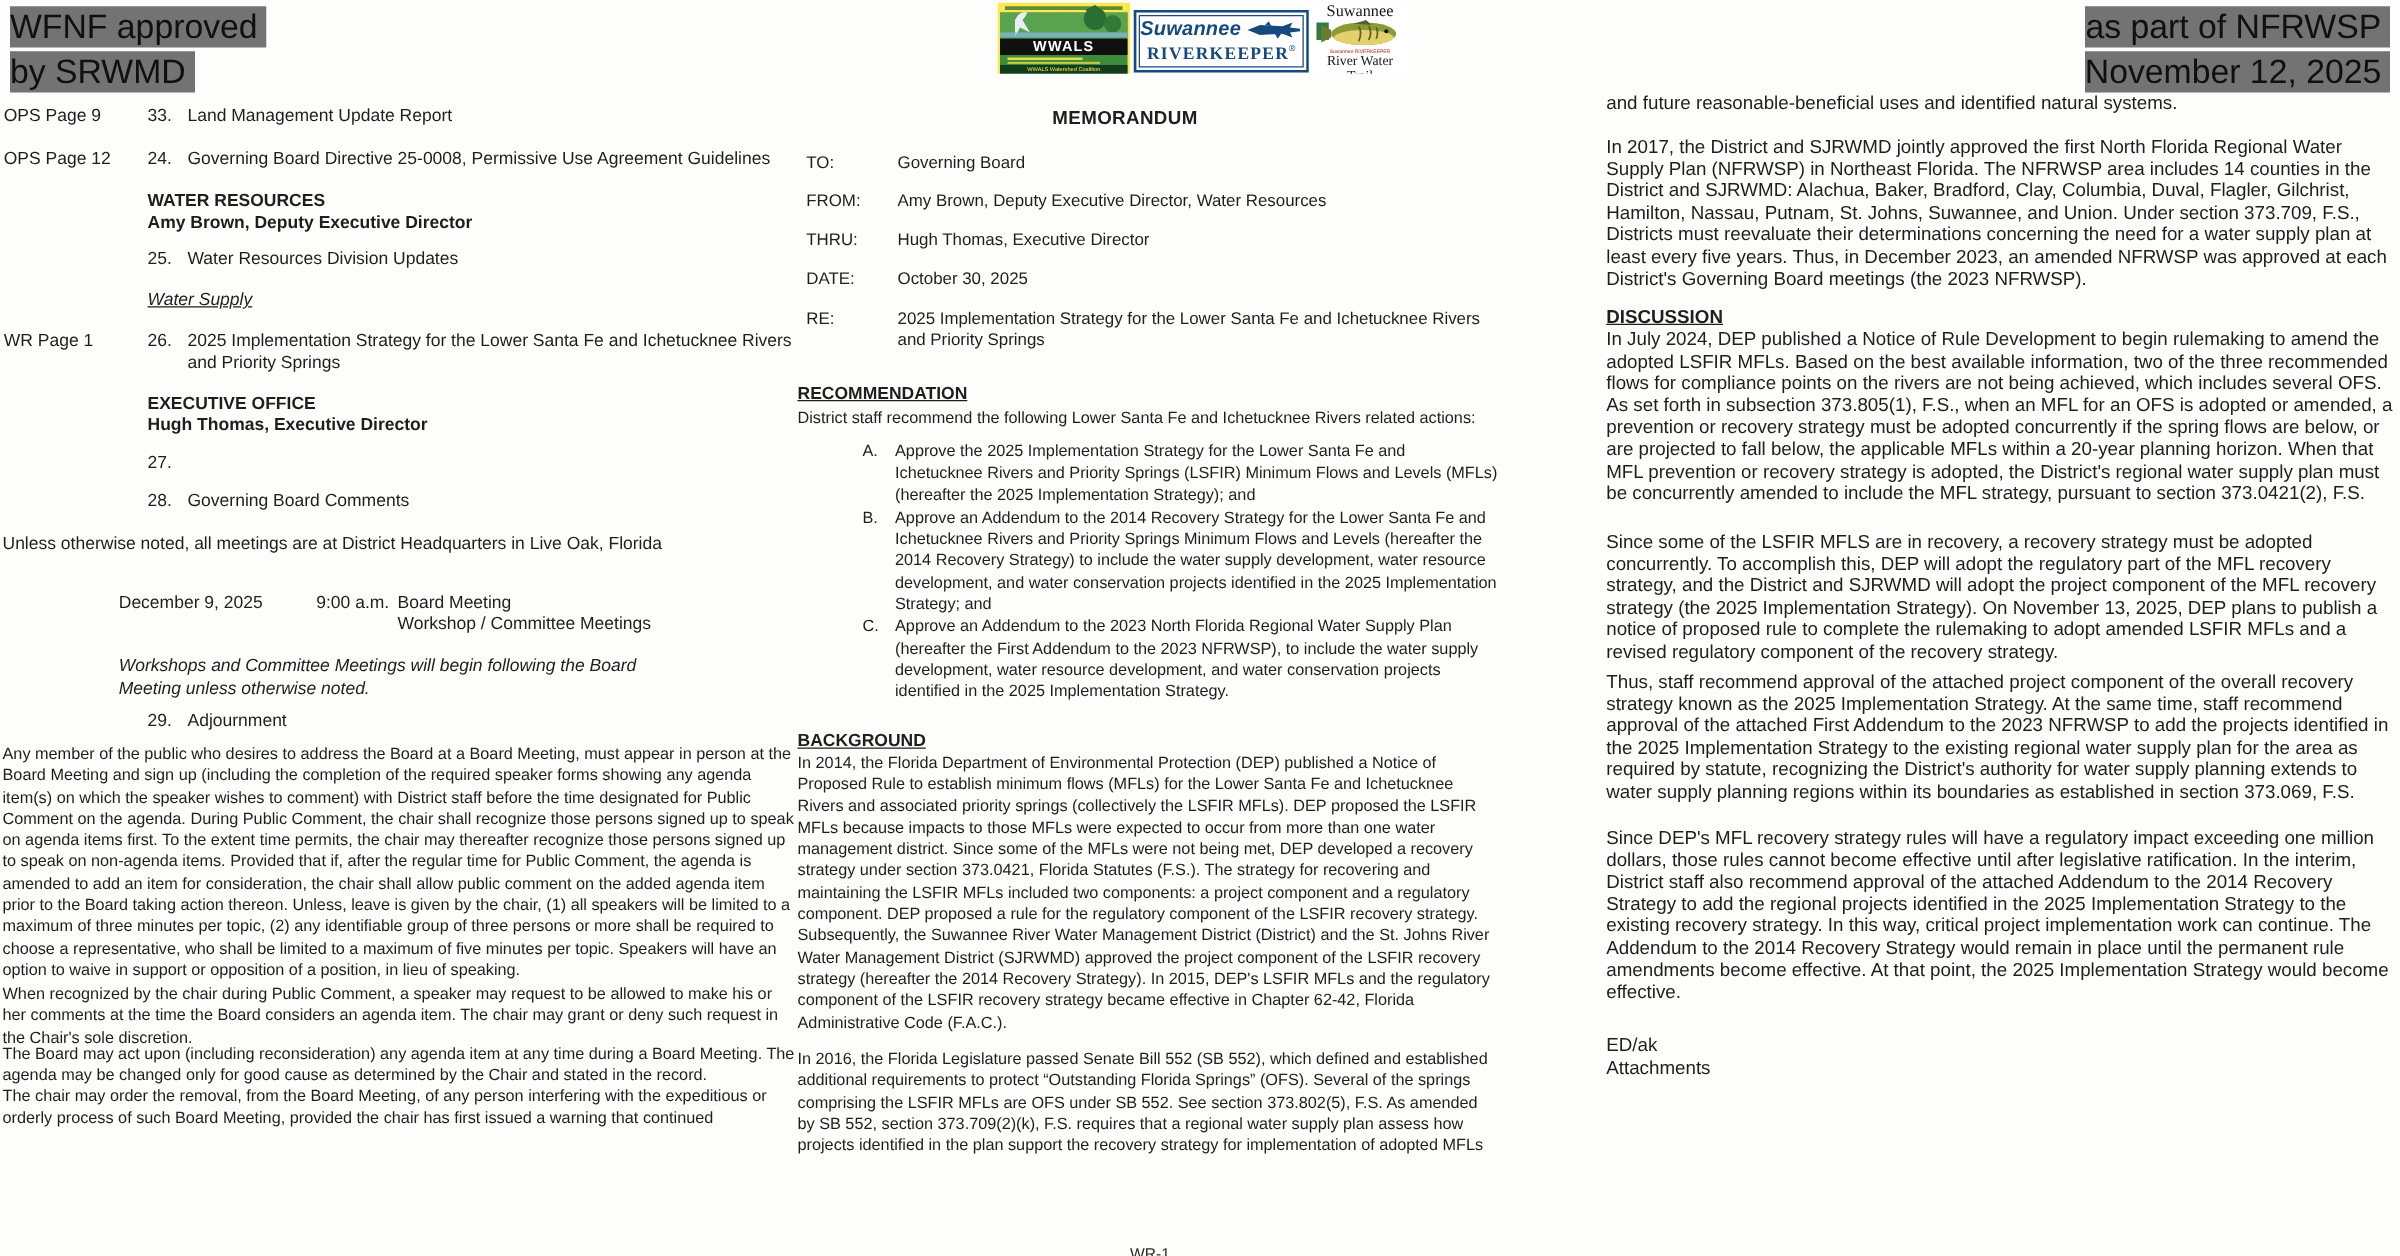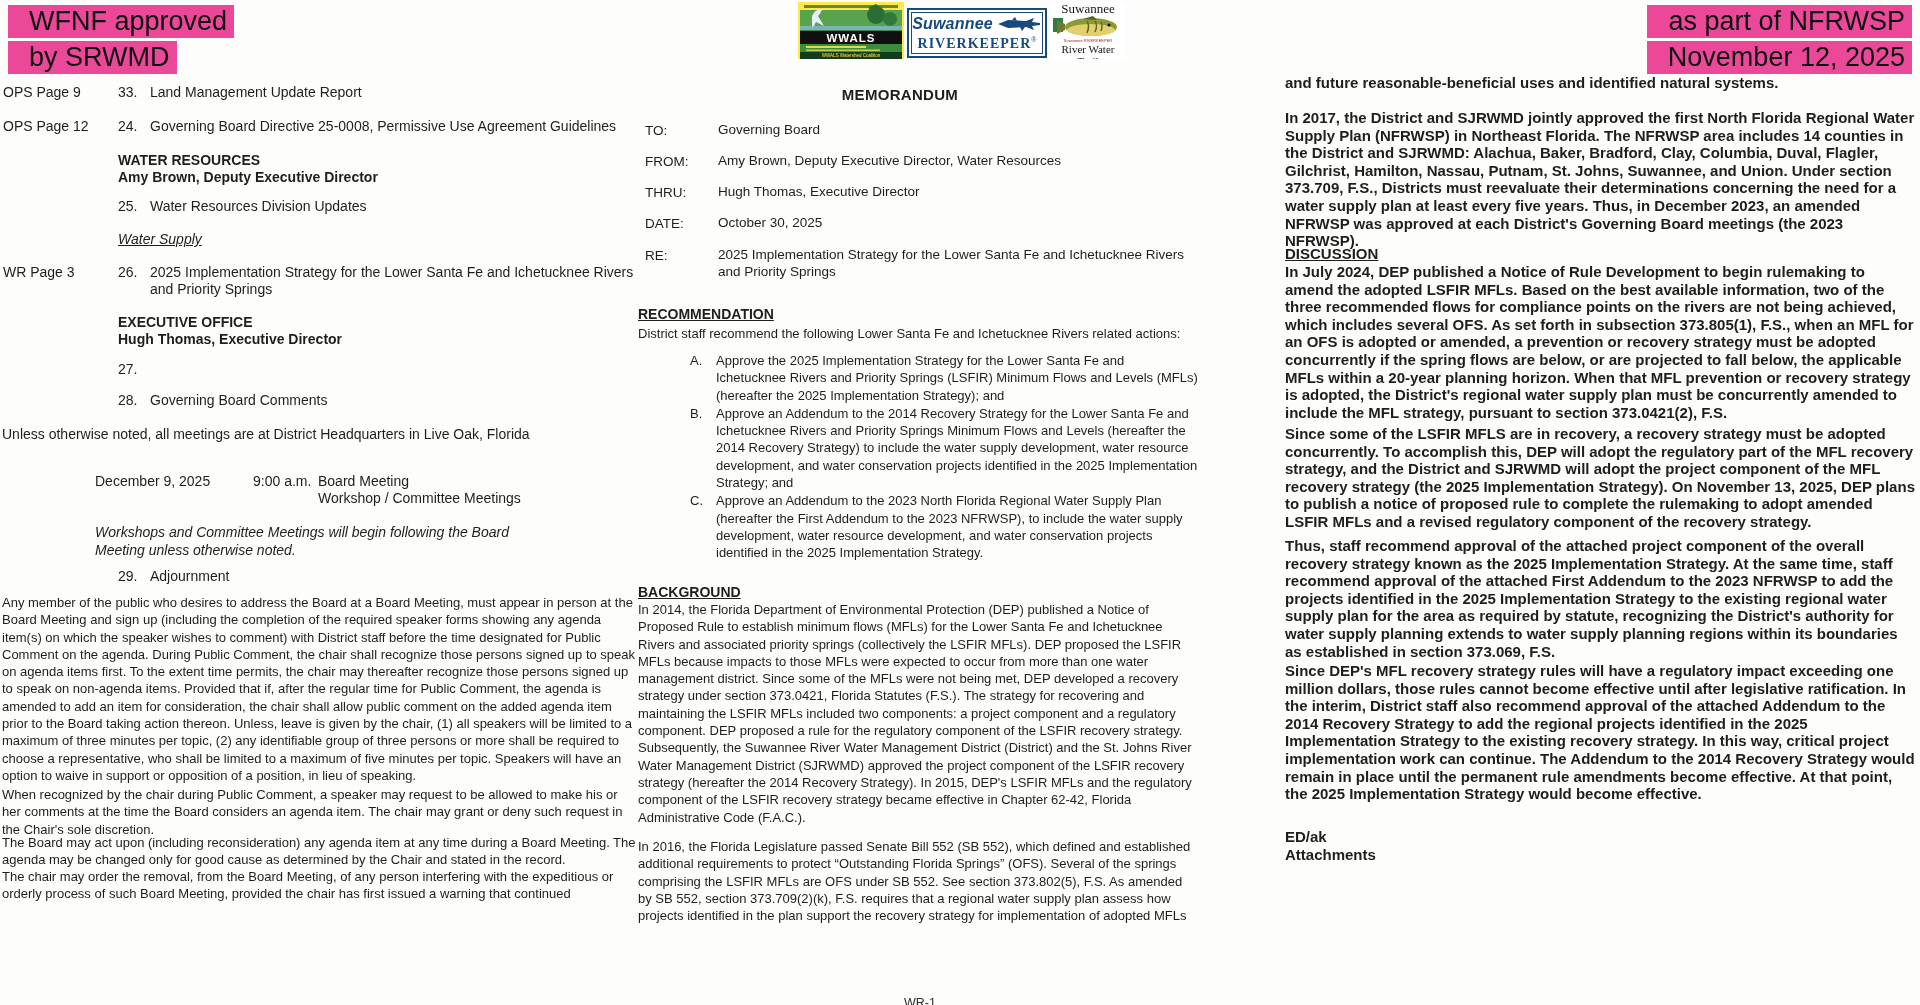--- a/index.html
+++ b/index.html
@@ -5,42 +5,42 @@
   html,body{margin:0;padding:0;}
   body{
     width:1920px;height:1005px;position:relative;overflow:hidden;
     background:#fdfdfb;color:#1e1e1e;
     font-family:"Liberation Sans", sans-serif;
     -webkit-font-smoothing:antialiased;
   }
   .abs{position:absolute;}
   .u{text-decoration:underline;}
   .i{font-style:italic;}
-  .hl{background:#ec4899;padding:1px 7px 2px 21px;}
+  .hl{background:#737373;padding:1px 7px 2px 0;}
   .note{font-size:27px;line-height:33px;color:#101010;}
   .note-right{text-align:right;}
   
   .ag{font-size:14px;line-height:16px;}
   .ag .pg{position:absolute;left:3px;width:110px;}
   .ag .no{position:absolute;left:118px;}
   .ag .tx{position:absolute;left:150px;width:490px;}
   .head14{font-size:14px;line-height:16.5px;font-weight:bold;}
   .fine{font-size:13px;line-height:17.3px;width:637px;}
   
   .memo-title{font-size:15px;font-weight:bold;letter-spacing:.3px;}
   .fld-l{font-size:13.5px;font-weight:normal;}
   .fld-v{font-size:13.5px;line-height:17.3px;}
   .mbody{font-size:13px;line-height:17.3px;width:560px;}
   .mhead{font-size:14px;font-weight:bold;text-decoration:underline;line-height:17px;}
   .letlist{font-size:13px;line-height:17.3px;width:516px;}
   .letlist .li{display:flex;margin-bottom:1px;}
   .letlist .lt{width:26px;flex:none;}
   .letlist .lx{width:482px;}
   
-  .rc{font-size:15px;line-height:17.6px;width:630px;font-weight:bold;}
+  .rc{font-size:15px;line-height:17.6px;width:630px;}
   .rhead{font-size:15px;font-weight:bold;text-decoration:underline;line-height:18px;}
   
   .logos{display:flex;align-items:flex-start;gap:3px;}
   .logo-rk{
     margin-top:6px;width:136px;height:46px;background:#fff;
     border:2px solid #16497e;box-shadow:inset 0 0 0 2px #fff, inset 0 0 0 3px #16497e;
     display:flex;flex-direction:column;justify-content:center;align-items:center;
   }
   .rk-row1{display:flex;align-items:center;gap:3px;}
   .rk-suw{font-size:16px;font-weight:bold;font-style:italic;color:#16497e;letter-spacing:.2px;}
@@ -133,21 +133,21 @@
 </div>
 
 <div class="abs ag" style="left:0;top:198px;width:640px;height:18px;">
   <span class="no">25.</span>
   <span class="tx">Water Resources Division Updates</span>
 </div>
 
 <div class="abs i u" style="left:118px;top:231px;font-size:14px;">Water Supply</div>
 
 <div class="abs ag" style="left:0;top:264px;width:640px;height:36px;">
-  <span class="pg">WR Page 3</span>
+  <span class="pg">WR Page 1</span>
   <span class="no">26.</span>
   <span class="tx" style="line-height:17px;">2025 Implementation Strategy for the Lower Santa Fe and Ichetucknee Rivers and Priority Springs</span>
 </div>
 
 <div class="abs head14" style="left:118px;top:314px;">
   <div>EXECUTIVE OFFICE</div>
   <div>Hugh Thomas, Executive Director</div>
 </div>
 
 <div class="abs ag" style="left:0;top:361px;width:640px;height:18px;">

